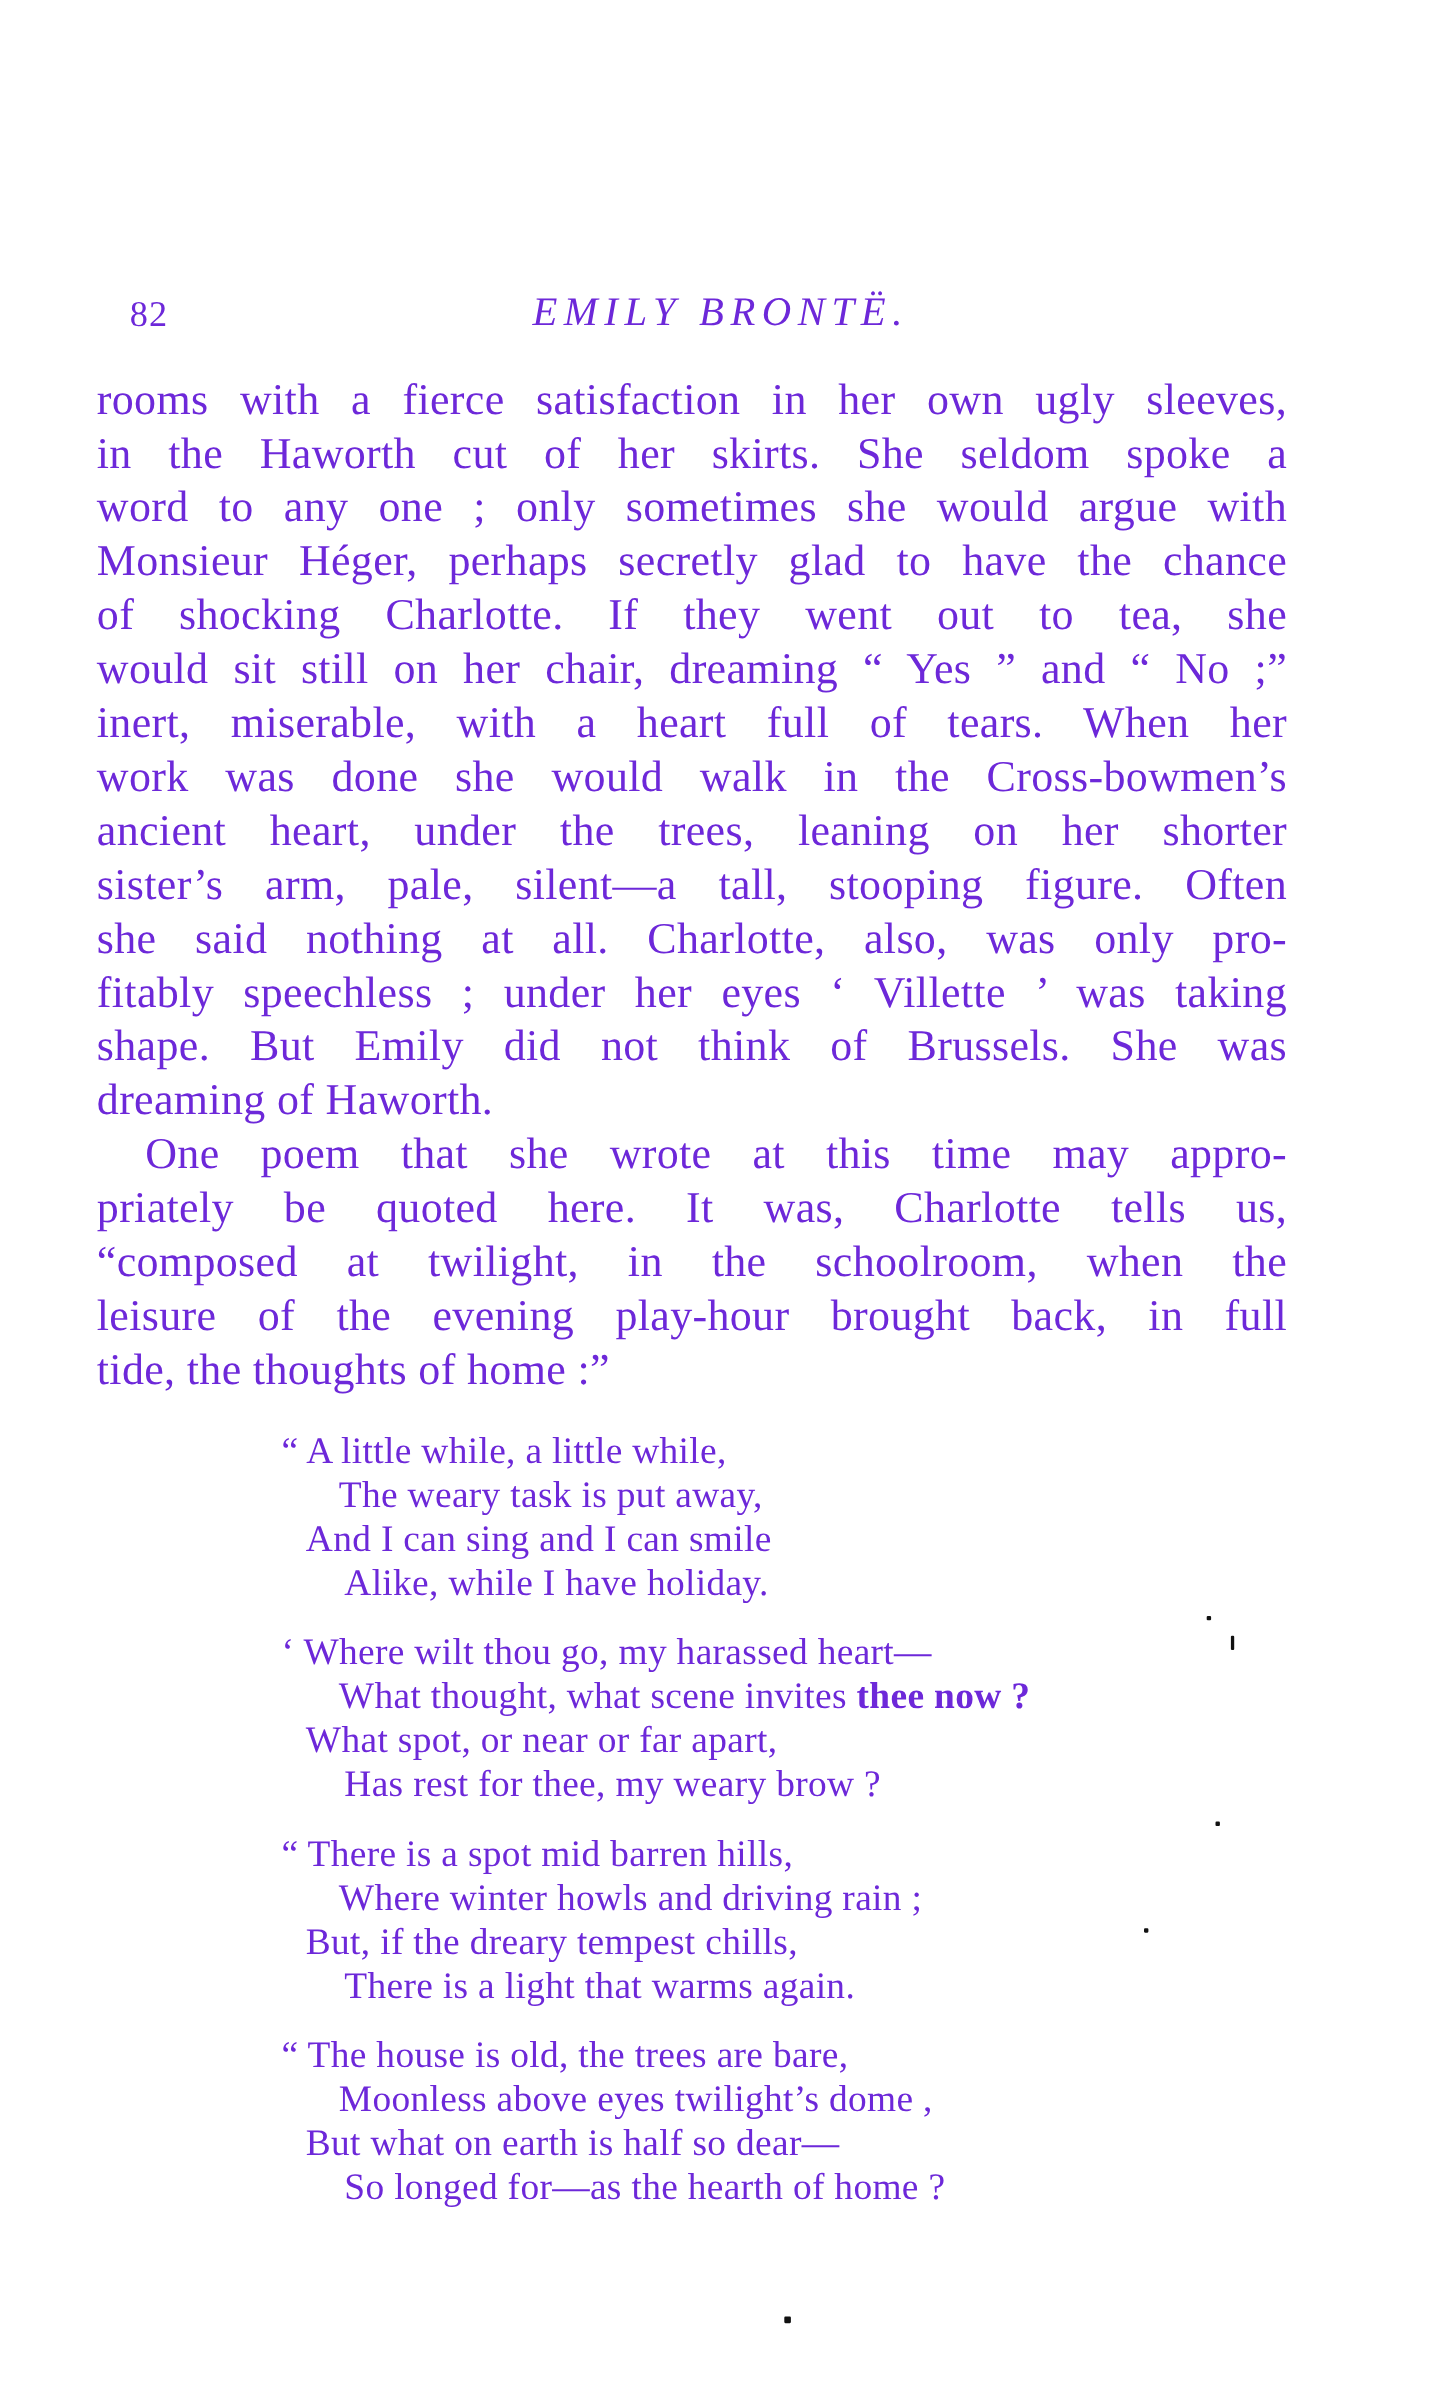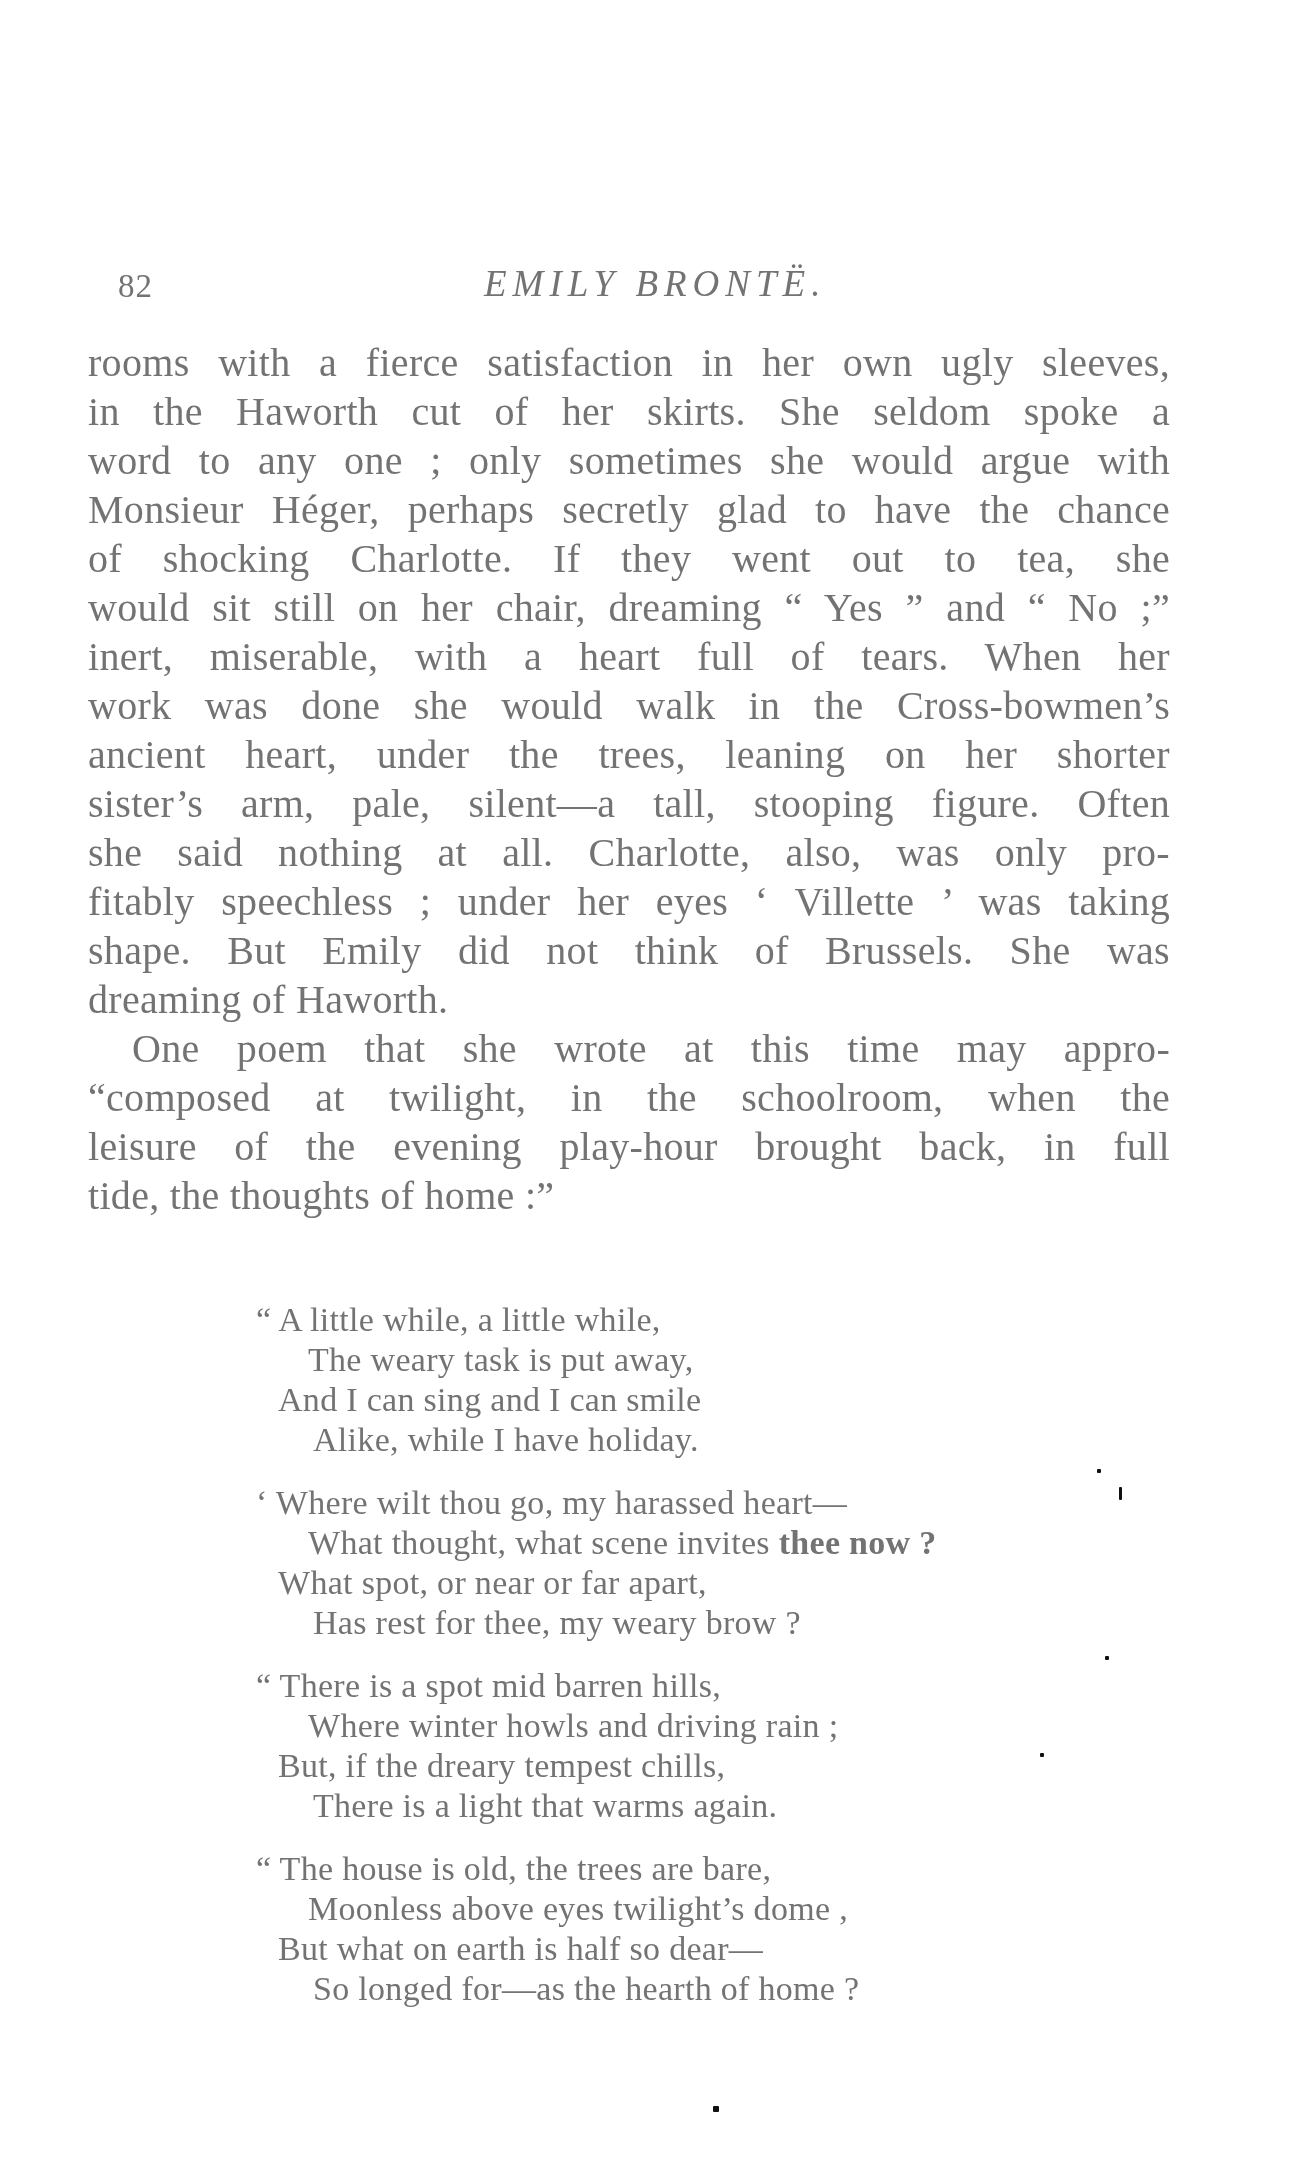--- a/index.html
+++ b/index.html
@@ -1,21 +1,21 @@
 <!DOCTYPE html>
 <html><head>
 <meta charset="utf-8">
 <style>
   html, body { margin: 0; padding: 0; background: #e8e8e8; }
   .page {
     position: relative;
     width: 1311px;
     height: 2173px;
     background: #ffffff;
-    color: #737373;
+    color: #6d28d9;
     font-family: "Liberation Serif", "DejaVu Serif", serif;
     overflow: hidden;
   }
   .page-number {
     position: absolute;
     left: 118px;
     top: 268px;
     font-size: 33px;
     letter-spacing: 1px;
   }
@@ -87,20 +87,21 @@
         <div class="body-line">work was done she would walk in the Cross-bowmen’s</div>
         <div class="body-line">ancient heart, under the trees, leaning on her shorter</div>
         <div class="body-line">sister’s arm, pale, silent—a tall, stooping figure. Often</div>
         <div class="body-line">she said nothing at all. Charlotte, also, was only pro-</div>
         <div class="body-line">fitably speechless ; under her eyes ‘ Villette ’ was taking</div>
         <div class="body-line">shape. But Emily did not think of Brussels. She was</div>
         <div class="body-line final">dreaming of Haworth.</div>
       </div>
       <div>
         <div class="body-line indent">One poem that she wrote at this time may appro-</div>
+        <div class="body-line">priately be quoted here. It was, Charlotte tells us,</div>
         <div class="body-line">“composed at twilight, in the schoolroom, when the</div>
         <div class="body-line">leisure of the evening play-hour brought back, in full</div>
         <div class="body-line final">tide, the thoughts of home :”</div>
       </div>
     </div>
 
   <div class="poem-block" id="poem-block">
       <div class="stanza">
         <div class="poem-line ind0"><span>“ A little while, a little while,</span></div>
         <div class="poem-line ind1"><span>The weary task is put away,</span></div>

